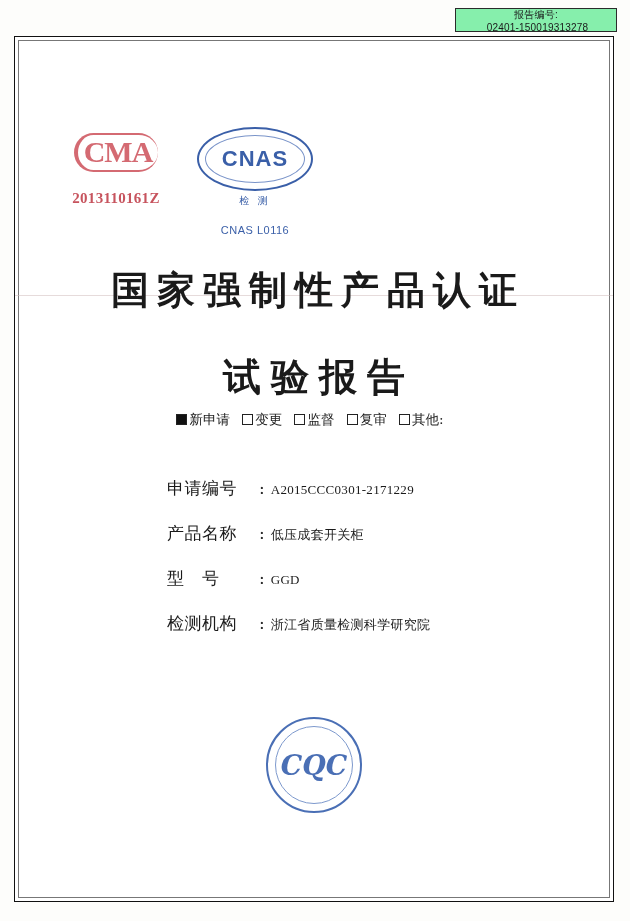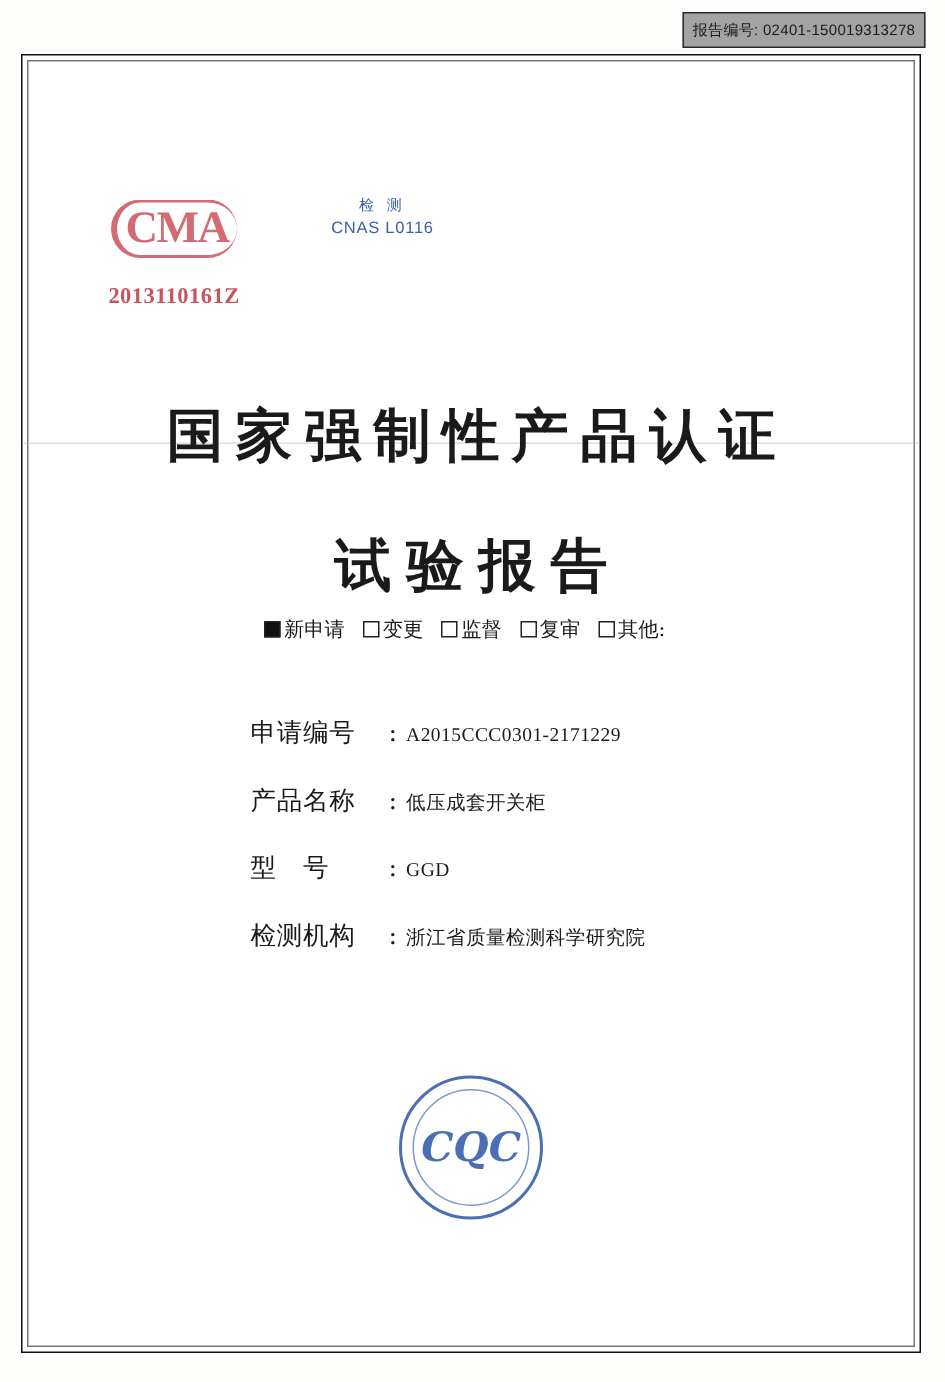--- a/index.html
+++ b/index.html
@@ -30,22 +30,23 @@
     top: 8px;
     left: 455px;
     width: 160px;
     height: 22px;
     border: 1px solid #2b2b2b;
     display: flex;
     align-items: center;
     justify-content: center;
     font-size: 10.5px;
     letter-spacing: 0.2px;
-    background: #a3a3a3;
+    background: #86efac;
     white-space: nowrap;
+    flex-direction: column;
   }
   .report-no .label {
     font-family: "Liberation Sans", sans-serif;
     font-size: 10px;
   }
   .report-no .value {
     font-family: "Liberation Sans", sans-serif;
     font-size: 10px;
     margin-left: 3px;
   }
@@ -145,21 +146,21 @@
     color: #3a5fa8;
     z-index: 2;
   }
   .cnas-cn {
     margin-top: 3px;
     font-size: 10px;
     letter-spacing: 3px;
     color: #3a5fa8;
   }
   .cnas-code {
-    margin-top: 2px;
+    margin-top: 16px;
     font-family: "Liberation Sans", sans-serif;
     font-size: 11px;
     letter-spacing: 0.5px;
     color: #3a5fa8;
   }
 
   
   .title1, .title2 {
     position: absolute;
     width: 100%;
@@ -296,20 +297,23 @@
     <div class="doc-frame-inner"></div>
 
     <div class="scanline" style="top:258px;"></div>
 
     <div class="cma">
       <div class="cma-mark">CMA</div>
       <div class="cma-code">2013110161Z</div>
     </div>
 
     <div class="cnas">
+      <div class="cnas-oval">
+        <span class="cnas-text">CNAS</span>
+      </div>
       <div class="cnas-cn">检 测</div>
       <div class="cnas-code">CNAS L0116</div>
     </div>
 
     <div class="title1">国家强制性产品认证</div>
     <div class="title2">试验报告</div>
 
     <div class="checkrow">
       <span class="item"><span class="box filled"></span><span>新申请</span></span>
       <span class="item"><span class="box"></span><span>变更</span></span>

